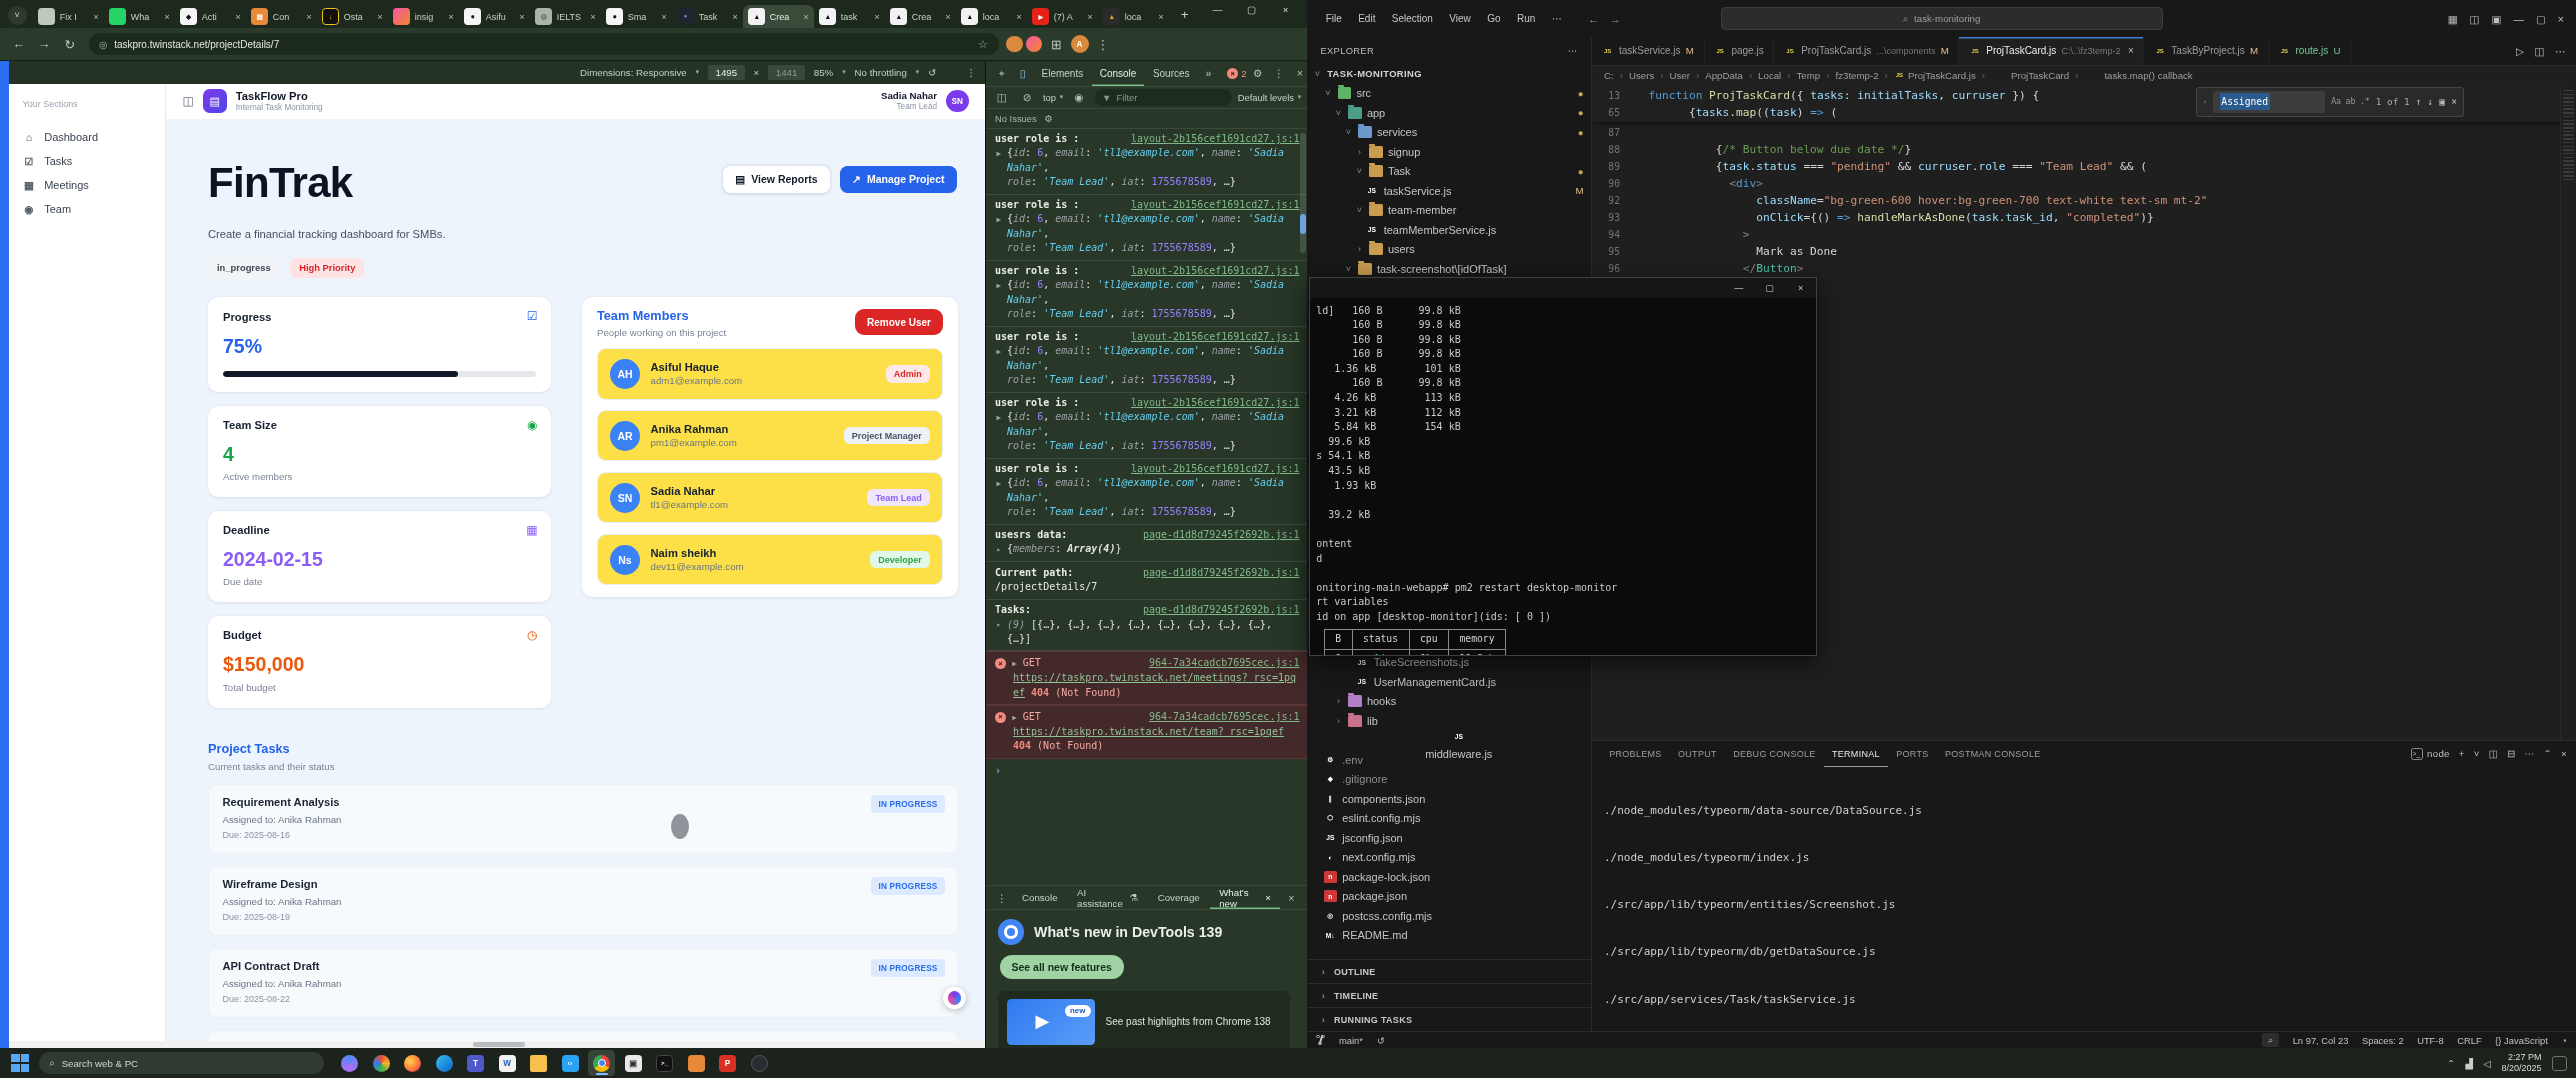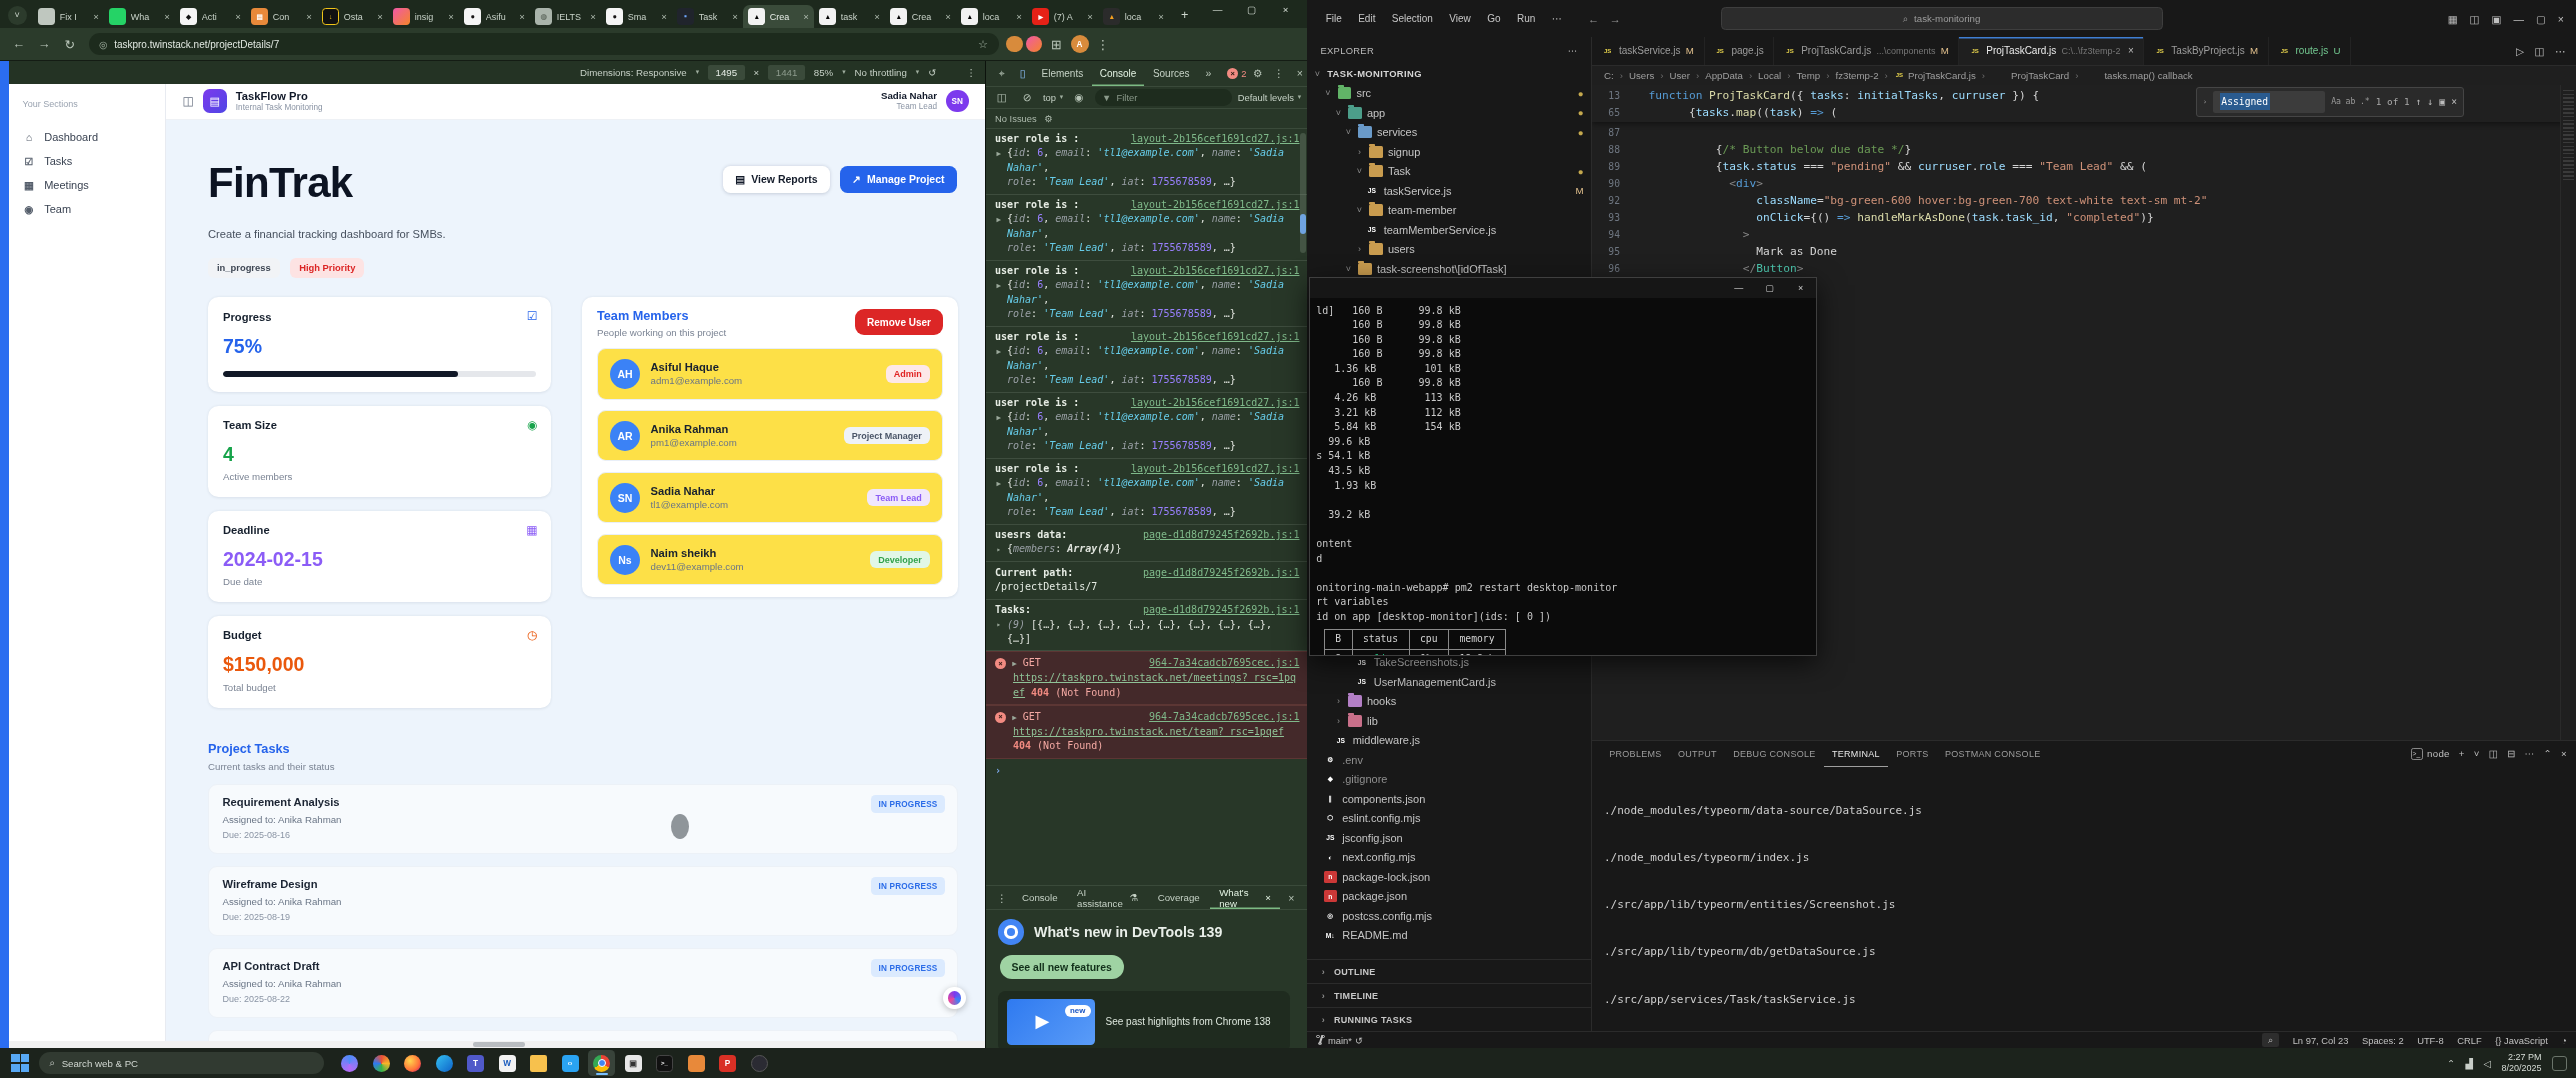--- a/index.html
+++ b/index.html
@@ -859,21 +859,21 @@
               <div class="li" style="padding-left: 27px;">
                 <span class="chev">›</span>
                 <span class="fi fav gi fi-f-hooks"></span>
                 <span class="tx">hooks</span>
               </div>
               <div class="li" style="padding-left: 27px;">
                 <span class="chev">›</span>
                 <span class="fi fav gi fi-f-lib"></span>
                 <span class="tx">lib</span>
               </div>
-              <div class="li" style="padding-left: 27px;">
+              <div class="li" style="padding-left: 27px; flex-direction: column;">
                 <span class="fi fav gi fi-js"></span>
                 <span class="tx">middleware.js</span>
               </div>
               <div class="li dim" style="padding-left: 16.5px;">
                 <span class="fi fav gi fi-gear"></span>
                 <span class="tx">.env</span>
               </div>
               <div class="li dim" style="padding-left: 16.5px;">
                 <span class="fi fav gi fi-git"></span>
                 <span class="tx">.gitignore</span>
@@ -1086,21 +1086,21 @@
             
             
             
             
             
           </div>
         </div>
       </div>
     </div>
     <div class="vs-status">
-      <span style="display:flex;align-items:center;gap:3px">
+      <span style="display:flex;align-items:center;gap:14px">
         <span class="branch-ic">
             <i></i>
             <i></i>
             <i></i>
           </span>
         <span>main*</span>
         <span>↺</span>
       </span>
       <div class="right">
         <span class="mag-chip">⌕</span>

